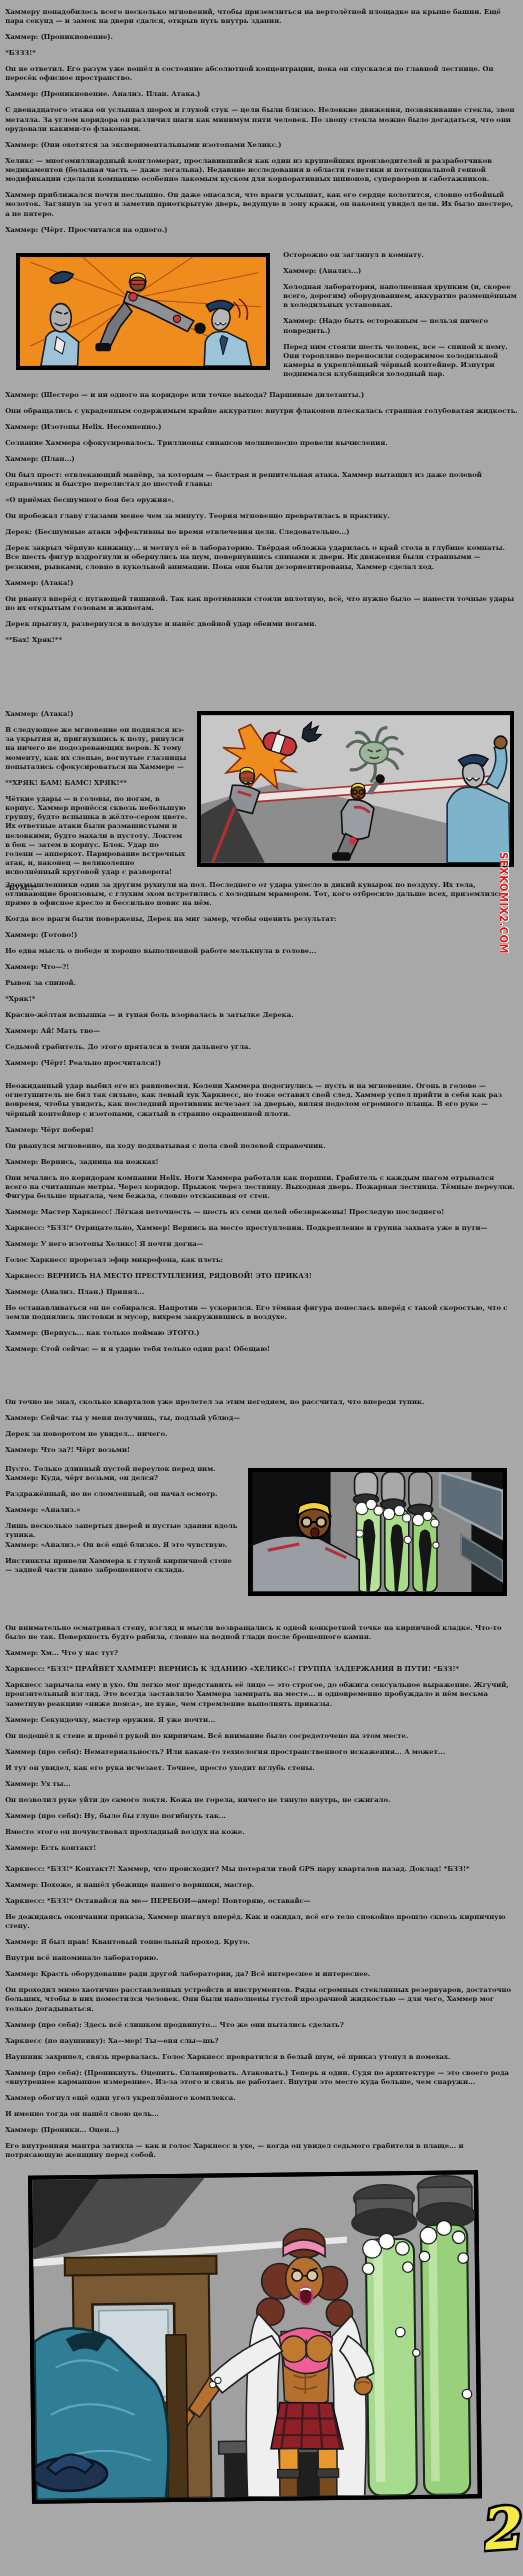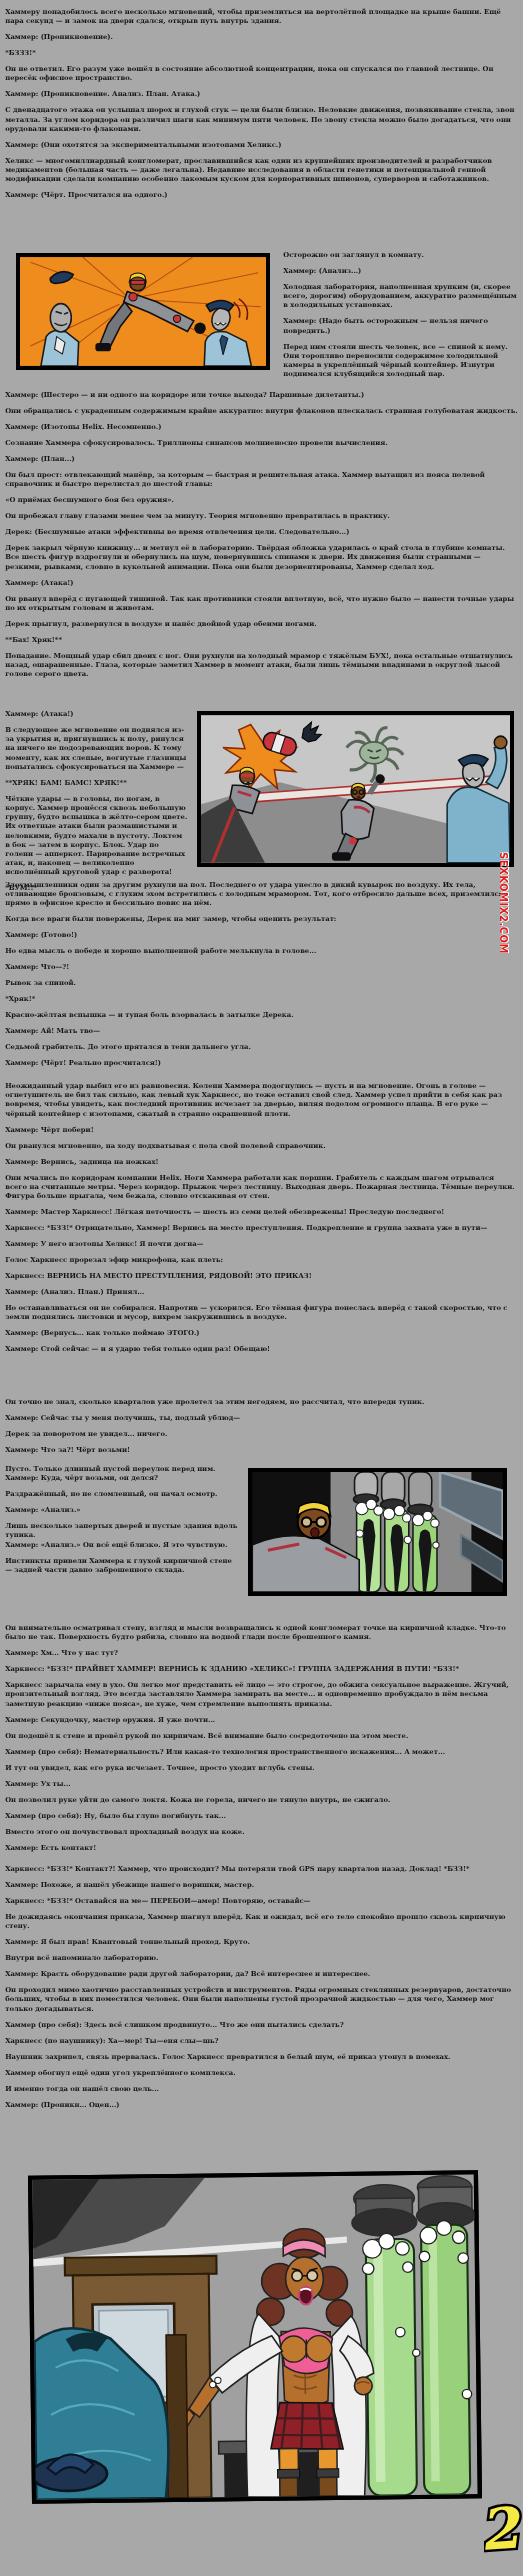--- a/index.html
+++ b/index.html
@@ -34,20 +34,21 @@
 
 <div class="sec" style="top:8px">
     <p class="para">Хаммеру понадобилось всего несколько мгновений, чтобы приземлиться на вертолётной площадке на крыше башни. Ещё пара секунд — и замок на двери сдался, открыв путь внутрь здания.</p>
     <p class="para">Хаммер: (Проникновение).</p>
     <p class="para">*БЗЗЗ!*</p>
     <p class="para">Он не ответил. Его разум уже вошёл в состояние абсолютной концентрации, пока он спускался по главной лестнице. Он пересёк офисное пространство.</p>
     <p class="para">Хаммер: (Проникновение. Анализ. План. Атака.)</p>
     <p class="para">С двенадцатого этажа он услышал шорох и глухой стук — цели были близко. Неловкие движения, позвякивание стекла, звон металла. За углом коридора он различил шаги как минимум пяти человек. По звону стекла можно было догадаться, что они орудовали какими-то флаконами.</p>
     <p class="para">Хаммер: (Они охотятся за экспериментальными изотопами Хеликс.)</p>
     <p class="para">Хеликс — многомиллиардный конгломерат, прославившийся как один из крупнейших производителей и разработчиков медикаментов (большая часть — даже легальна). Недавние исследования в области генетики и потенциальной генной модификации сделали компанию особенно лакомым куском для корпоративных шпионов, суперворов и саботажников.</p>
+    <p class="para">Хаммер приближался почти неслышно. Он даже опасался, что враги услышат, как его сердце колотится, словно отбойный молоток. Заглянув за угол и заметив приоткрытую дверь, ведущую в зону кражи, он наконец увидел цели. Их было шестеро, а не пятеро.</p>
     <p class="para">Хаммер: (Чёрт. Просчитался на одного.)</p>
   </div>
 
 <div class="sec" style="top:251px">
   <div class="cpanel panel1" aria-label="Comic panel: on an orange burst background a hero in a gray suit with red accents and blonde hair knocks down two gray-faced thugs in light-blue suits; a navy fedora flies off to the upper left.">
     <svg viewBox="0 0 470 208" width="246" height="109">
       <rect width="470" height="208" fill="#ef8c1e"></rect>
       <g stroke="#7e1d05" stroke-width="2" opacity="0.55">
         <line x1="210" y1="80" x2="20" y2="10"></line>
           <line x1="210" y1="80" x2="120" y2="0"></line>
@@ -92,30 +93,29 @@
       <p class="para">Перед ним стояли шесть человек, все — спиной к нему. Они торопливо переносили содержимое холодильной камеры в укреплённый чёрный контейнер. Изнутри поднимался клубящийся холодный пар.</p>
     </div>
 </div>
 
 <div class="sec" style="top:391px">
     <p class="para">Хаммер: (Шестеро — и ни одного на коридоре или точке выхода? Паршивые дилетанты.)</p>
     <p class="para">Они обращались с украденным содержимым крайне аккуратно: внутри флаконов плескалась странная голубоватая жидкость.</p>
     <p class="para">Хаммер: (Изотопы Helix. Несомненно.)</p>
     <p class="para">Сознание Хаммера сфокусировалось. Триллионы синапсов молниеносно провели вычисления.</p>
     <p class="para">Хаммер: (План...)</p>
-    <p class="para">Он был прост: отвлекающий манёвр, за которым — быстрая и решительная атака. Хаммер вытащил из пояса полевой справочник и быстро перелистал до шестой главы:</p>
+    <p class="para">Он был прост: отвлекающий манёвр, за которым — быстрая и решительная атака. Хаммер вытащил из даже полевой справочник и быстро перелистал до шестой главы:</p>
     <p class="para">«О приёмах бесшумного боя без оружия».</p>
     <p class="para">Он пробежал главу глазами менее чем за минуту. Теория мгновенно превратилась в практику.</p>
     <p class="para">Дерек: (Бесшумные атаки эффективны во время отвлечения цели. Следовательно...)</p>
     <p class="para">Дерек закрыл чёрную книжицу... и метнул её в лабораторию. Твёрдая обложка ударилась о край стола в глубине комнаты. Все шесть фигур вздрогнули и обернулись на шум, повернувшись спинами к двери. Их движения были странными — резкими, рывками, словно в кукольной анимации. Пока они были дезориентированы, Хаммер сделал ход.</p>
     <p class="para">Хаммер: (Атака!)</p>
     <p class="para">Он рванул вперёд с пугающей тишиной. Так как противники стояли вплотную, всё, что нужно было — нанести точные удары по их открытым головам и животам.</p>
     <p class="para">Дерек прыгнул, развернулся в воздухе и нанёс двойной удар обеими ногами.</p>
     <p class="para">**Бах! Хряк!**</p>
-    <p class="para">Попадание. Мощный удар сбил двоих с ног. Они рухнули на холодный мрамор с тяжёлым БУХ!, пока остальные отшатнулись назад, ошарашенные. Глаза, которые заметил Хаммер в момент атаки, были лишь тёмными впадинами в округлой лысой голове серого цвета.</p>
   </div>
 
 <div class="sec" style="top:710px">
   <div class="cpanel panel2" aria-label="Comic panel: gray wall with a green spider-like emblem and a red-white stripe; an orange flash and a red fire extinguisher strike the hero's head while he dashes forward; a thug in a blue suit and navy hat recoils at the right.">
     <svg viewBox="0 0 590 282" width="309" height="148">
       <rect width="590" height="282" fill="#c7c7c7"></rect>
       <path d="M0 282 L0 170 L150 128 L590 236 L590 282 Z" fill="#8d8d8d"></path>
       <path d="M95 150 L560 116 l0 15 L95 166 Z" fill="#e9e6e1" stroke="#b03030" stroke-width="3"></path>
       <g stroke="#4e5f4e" stroke-width="6" fill="none" opacity="0.9">
         <path d="M330 70 q-30 -36 -52 -8"></path>
@@ -269,21 +269,21 @@
       <p class="para">Раздражённый, но не сломленный, он начал осмотр.</p>
       <p class="para">Хаммер: «Анализ.»</p>
       <p class="para">Лишь несколько запертых дверей и пустые здания вдоль тупика.
 Хаммер: «Анализ.» Он всё ещё близко. Я это чувствую.</p>
       <p class="para">Инстинкты привели Хаммера к глухой кирпичной стене — задней части давно заброшенного склада.</p>
     </div>
   <div style="clear:both"></div>
 </div>
 
 <div class="sec" style="top:1624px">
-    <p class="para">Он внимательно осматривал стену, взгляд и мысли возвращались к одной конгломерат точке на кирпичной кладке. Что-то было не так. Поверхность будто рябила, словно на водной глади после брошенного камня.</p>
+    <p class="para">Он внимательно осматривал стену, взгляд и мысли возвращались к одной конкретной точке на кирпичной кладке. Что-то было не так. Поверхность будто рябила, словно на водной глади после брошенного камня.</p>
     <p class="para">Хаммер: Хм... Что у нас тут?</p>
     <p class="para">Харкнесс: *БЗЗ!* ПРАЙВЕТ ХАММЕР! ВЕРНИСЬ К ЗДАНИЮ «ХЕЛИКС»! ГРУППА ЗАДЕРЖАНИЯ В ПУТИ! *БЗЗ!*</p>
     <p class="para">Харкнесс зарычала ему в ухо. Он легко мог представить её лицо — это строгое, до обжига сексуальное выражение. Жгучий, пронзительный взгляд. Это всегда заставляло Хаммера замирать на месте... и одновременно пробуждало в нём весьма заметную реакцию «ниже пояса», не хуже, чем стремление выполнять приказы.</p>
     <p class="para">Хаммер: Секундочку, мастер оружия. Я уже почти...</p>
     <p class="para">Он подошёл к стене и провёл рукой по кирпичам. Всё внимание было сосредоточено на этом месте.</p>
     <p class="para">Хаммер (про себя): Нематериальность? Или какая-то технология пространственного искажения... А может...</p>
     <p class="para">И тут он увидел, как его рука исчезает. Точнее, просто уходит вглубь стены.</p>
     <p class="para">Хаммер: Ух ты...</p>
     <p class="para">Он позволил руке уйти до самого локтя. Кожа не горела, ничего не тянуло внутрь, не сжигало.</p>
     <p class="para">Хаммер (про себя): Ну, было бы глупо погибнуть так...</p>
@@ -296,23 +296,25 @@
     <p class="para">Хаммер: Похоже, я нашёл убежище нашего воришки, мастер.</p>
     <p class="para">Харкнесс: *БЗЗ!* Оставайся на ме— ПЕРЕБОИ—амер! Повторяю, оставайс—</p>
     <p class="para">Не дожидаясь окончания приказа, Хаммер шагнул вперёд. Как и ожидал, всё его тело спокойно прошло сквозь кирпичную стену.</p>
     <p class="para">Хаммер: Я был прав! Квантовый тоннельный проход. Круто.</p>
     <p class="para">Внутри всё напоминало лабораторию.</p>
     <p class="para">Хаммер: Красть оборудование ради другой лаборатории, да? Всё интереснее и интереснее.</p>
     <p class="para">Он проходил мимо хаотично расставленных устройств и инструментов. Ряды огромных стеклянных резервуаров, достаточно больших, чтобы в них поместился человек. Они были наполнены густой прозрачной жидкостью — для чего, Хаммер мог только догадываться.</p>
     <p class="para">Хаммер (про себя): Здесь всё слишком продвинуто... Что же они пытались сделать?</p>
     <p class="para">Харкнесс (по наушнику): Ха—мер! Ты—еня слы—шь?</p>
     <p class="para">Наушник захрипел, связь прервалась. Голос Харкнесс превратился в белый шум, её приказ утонул в помехах.</p>
+    <p class="para">Хаммер (про себя): (Проникнуть. Оценить. Спланировать. Атаковать.) Теперь я один. Судя по архитектуре — это своего рода «внутреннее карманное измерение». Из-за этого и связь не работает. Внутри это место куда больше, чем снаружи...</p>
     <p class="para">Хаммер обогнул ещё один угол укреплённого комплекса.</p>
     <p class="para">И именно тогда он нашёл свою цель...</p>
     <p class="para">Хаммер: (Проникн... Оцен...)</p>
+    <p class="para">Его внутренняя мантра затихла — как и голос Харкнесс в ухе, — когда он увидел седьмого грабителя в плаще... и потрясающую женщину перед собой.</p>
   </div>
 
 <div class="cpanel panel4" aria-label="Comic panel: a lab room; a curvy dark-skinned woman with curly auburn hair, pink headband, glasses, open yelling mouth, white lab coat, pink crop top and red plaid skirt points down at a slumped thief in a teal-blue suit; green foaming tubes at the right, brown cabinet at the left.">
   <svg viewBox="0 0 844 612" width="442" height="320">
     <rect width="844" height="612" fill="#a0a0a0"></rect>
     <path d="M0 0 L330 0 L252 92 L178 122 L0 152 Z" fill="#4a4a4a"></path>
     <path d="M0 0 L128 0 L44 112 L0 132 Z" fill="#262626"></path>
     <path d="M0 152 L600 116 l0 12 L0 166 Z" fill="#e8e8e8"></path>
     <g>
       <rect x="60" y="150" width="290" height="34" fill="#5d431f" stroke="#2a1c08" stroke-width="4"></rect>

